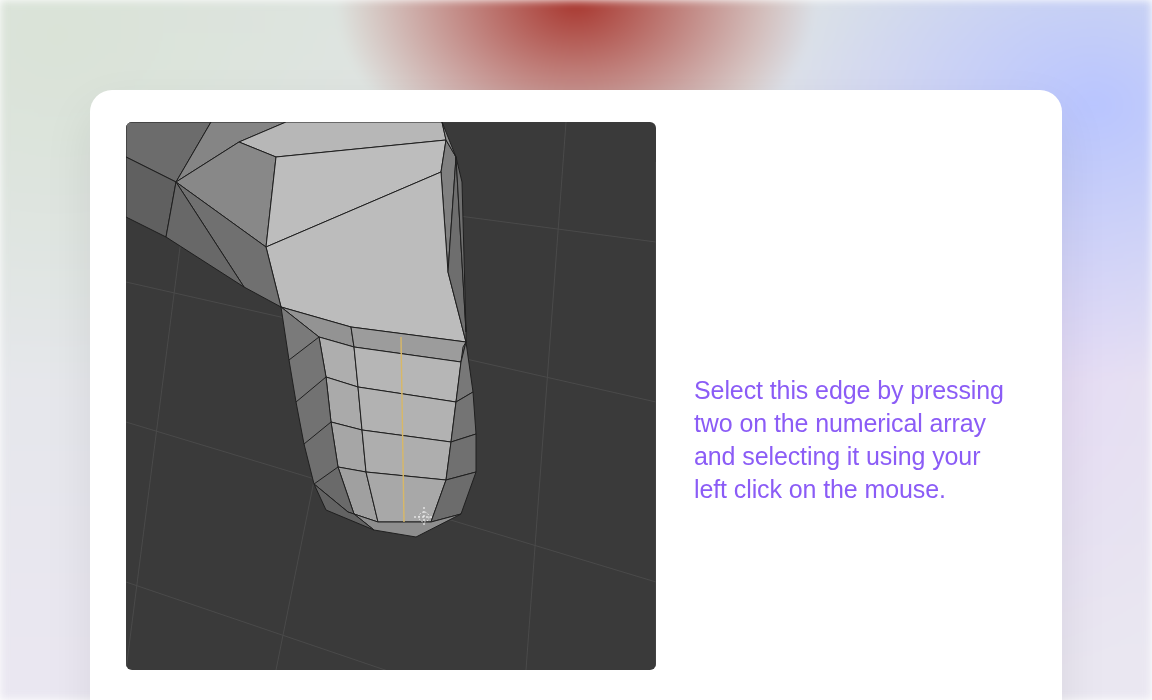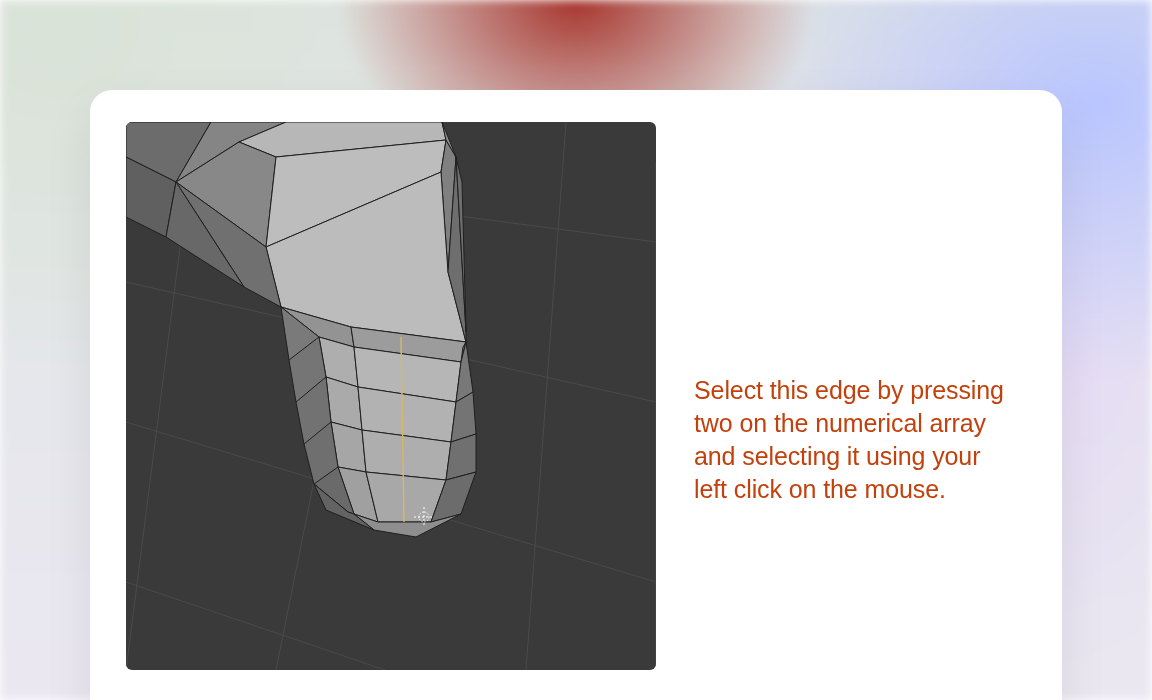--- a/index.html
+++ b/index.html
@@ -34,21 +34,21 @@
     flex-shrink: 0;
   }
   .figure svg { position: absolute; inset: 0; }
   .instruction {
     flex: 1;
     display: flex;
     align-items: center;
     padding-right: 6px;
   }
   .instruction p {
-    color: #c2410c;
+    color: #8b5cf6;
     font-size: 25px;
     line-height: 1.32;
     font-weight: 400;
     letter-spacing: -0.1px;
   }
 </style>
 </head>
 <body>
 
 <div class="bg"></div>

